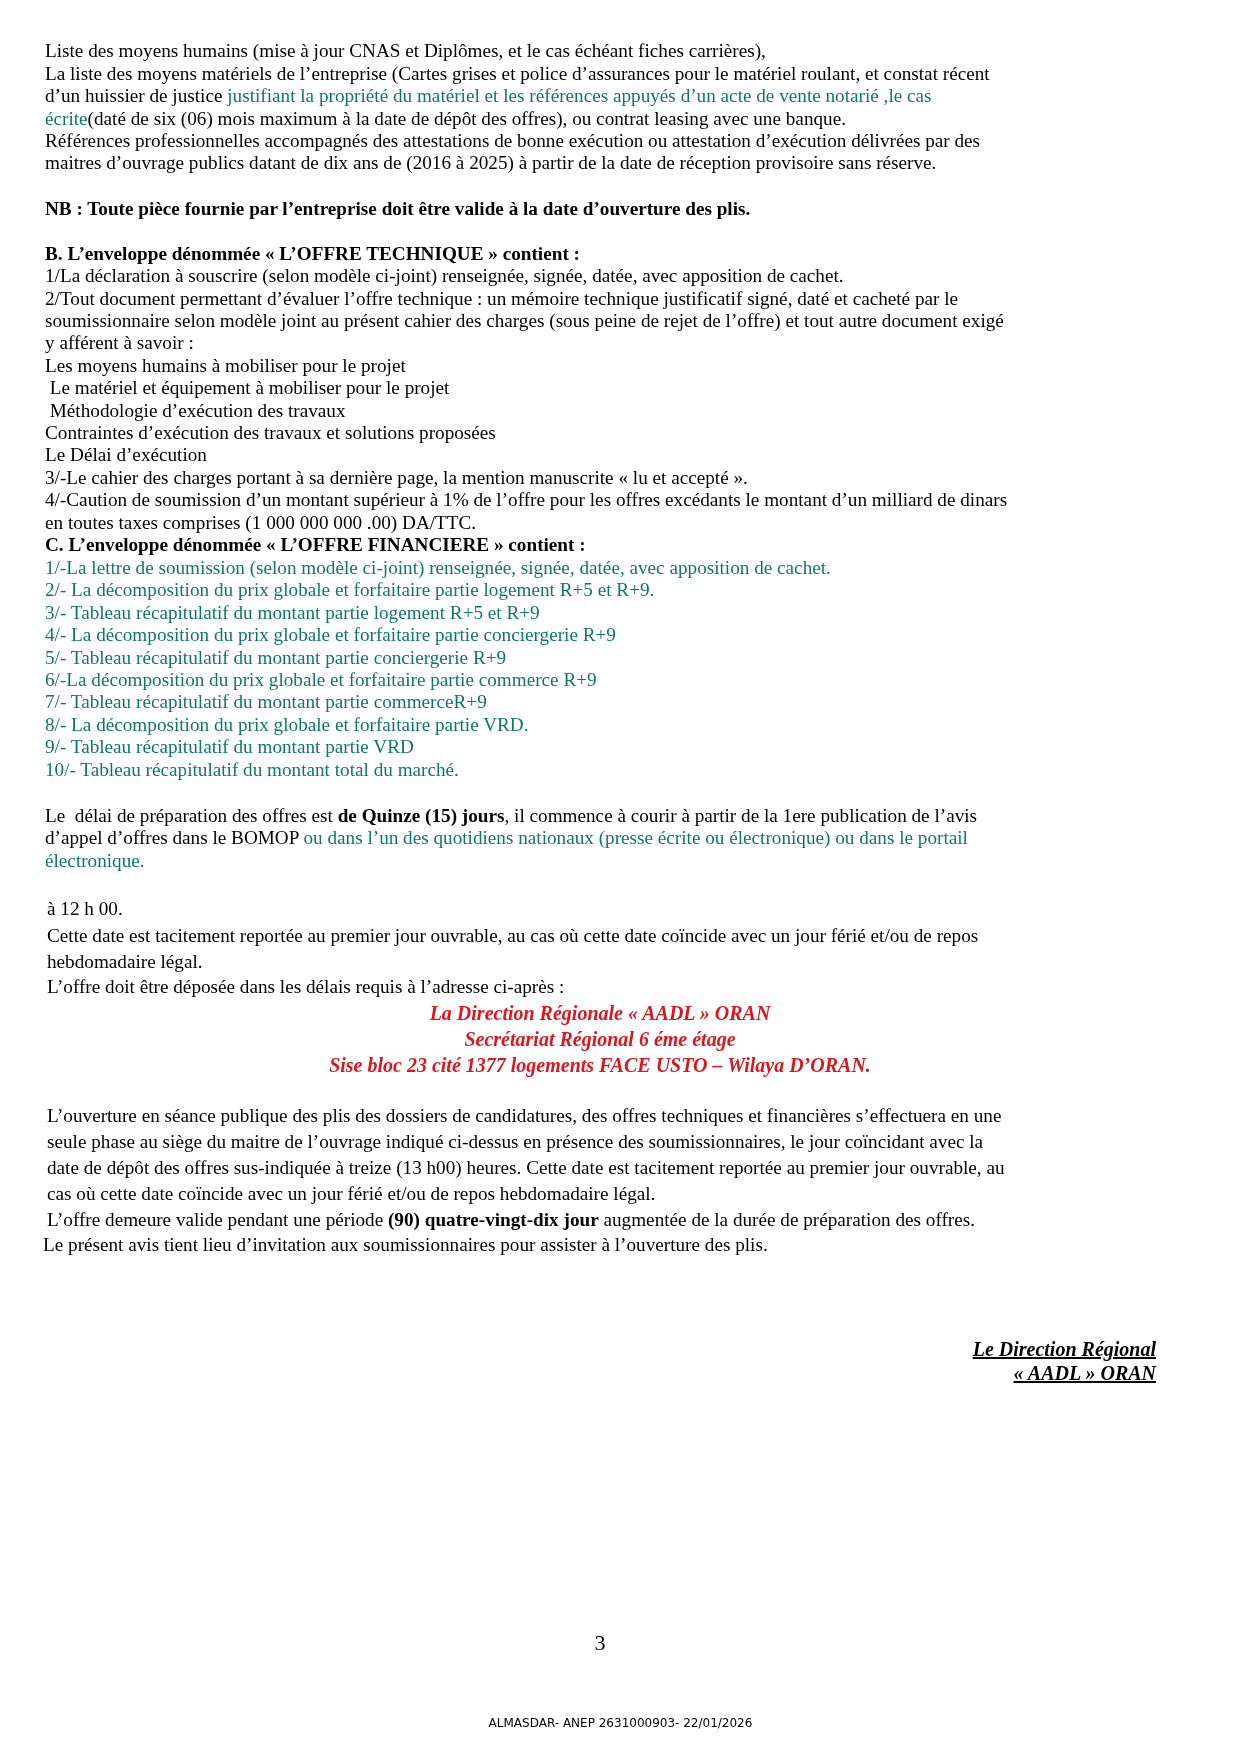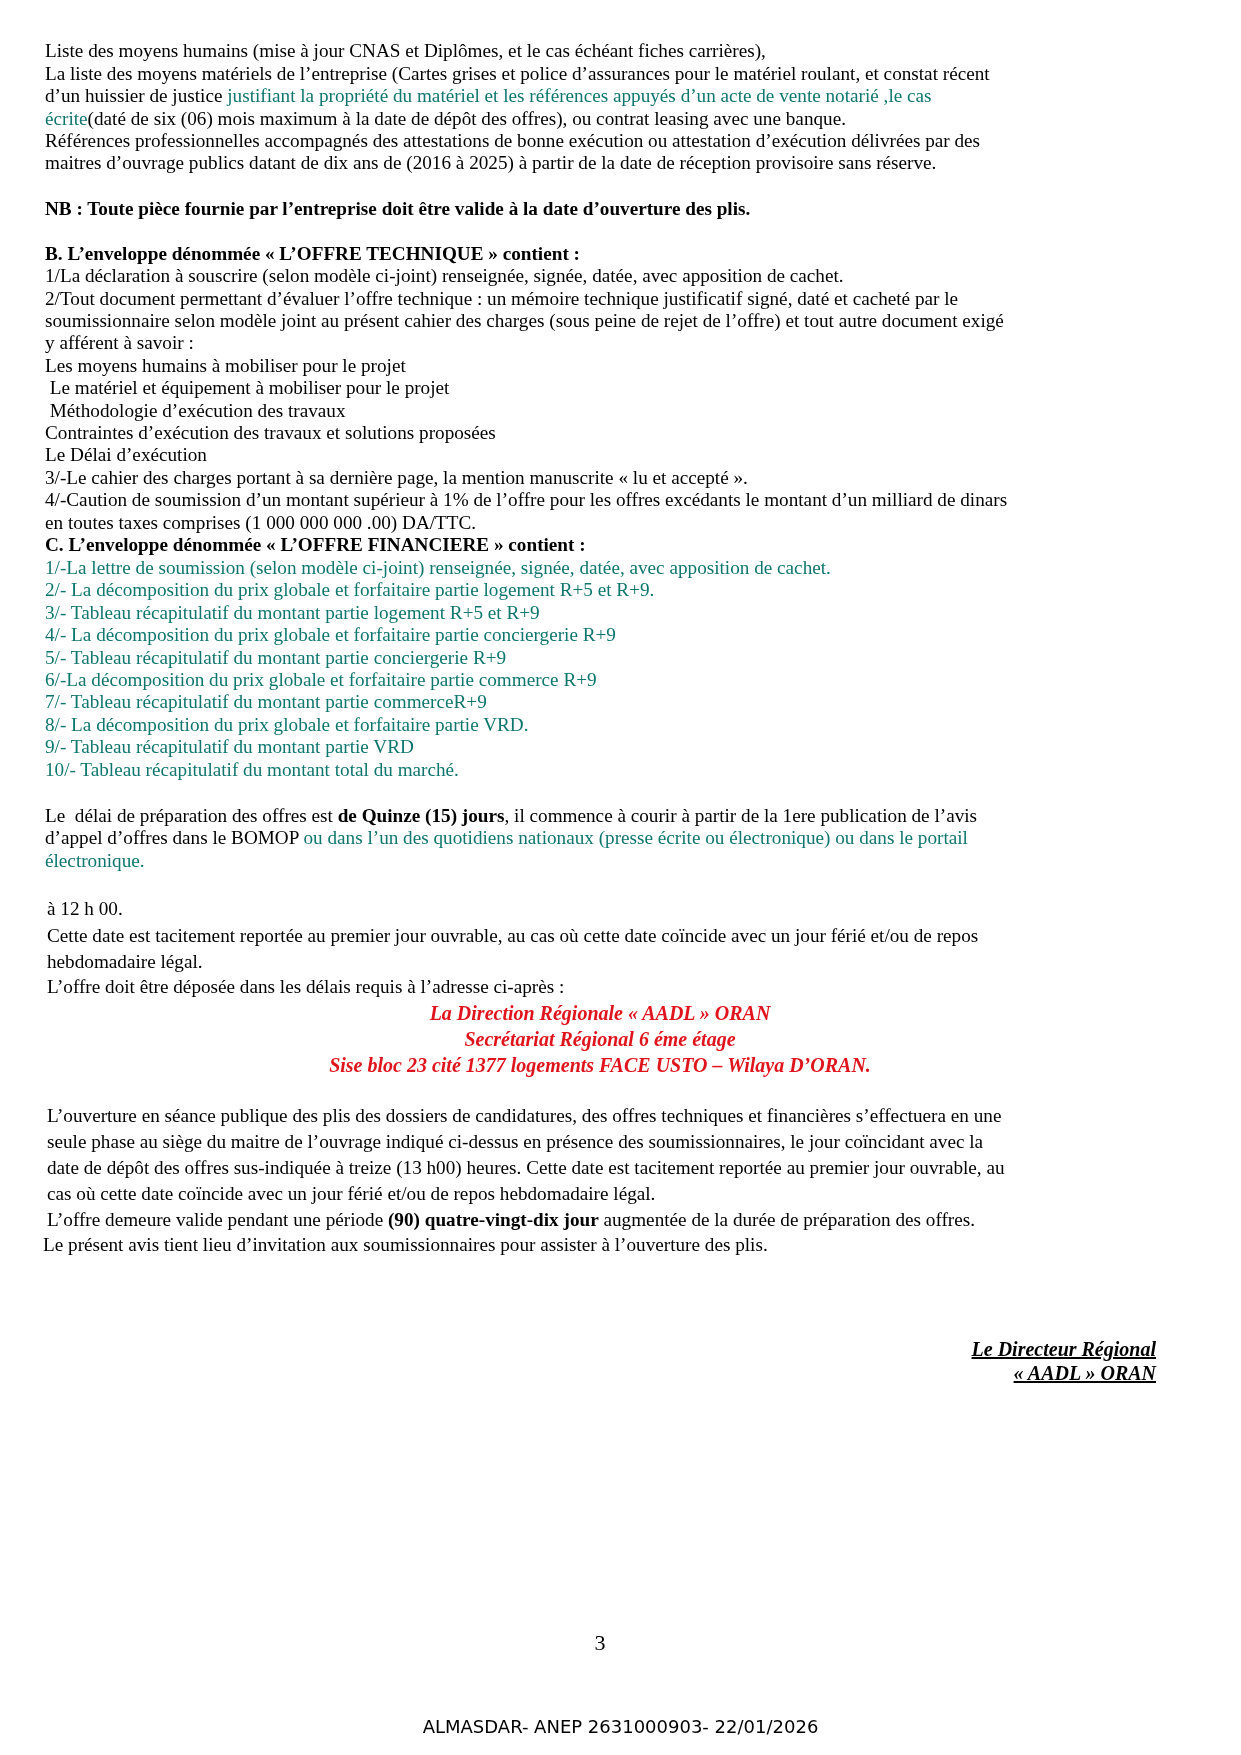--- a/index.html
+++ b/index.html
@@ -8,21 +8,21 @@
   .page { position: absolute; left: 0; top: 0; width: 1241px; height: 1277px; }
   .ln { position: absolute; left: 45px; font-size: 19.2px; line-height: 22px; white-space: nowrap; }
   .red { color: #0f766e; }
   .b { font-weight: bold; }
   .addr { position: absolute; left: 0; width: 1200px; text-align: center; font-size: 20px;
           font-weight: bold; font-style: italic; color: #e0141c; line-height: 26px; }
   .sig { position: absolute; right: 85px; font-size: 20px; font-weight: bold; font-style: italic;
          text-decoration: underline; text-align: right; }
   .pagenum { position: absolute; left: 0; width: 1200px; top: 1630px; text-align: center; font-size: 22px; }
   .footer { position: absolute; left: 0; width: 1241px; top: 1716px; text-align: center;
-            font-family: "DejaVu Sans", "Liberation Sans", sans-serif; font-size: 18px; }
+            font-family: "DejaVu Sans", "Liberation Sans", sans-serif; font-size: 12px; }
   sup { font-size: 11px; line-height: 0; }
 </style>
 </head>
 <body>
 
 <div class="page">
 
   <div class="ln" style="top:40px">Liste des moyens humains (mise à jour CNAS et Diplômes, et le cas échéant fiches carrières),</div>
   <div class="ln" style="top:63px">La liste des moyens matériels de l’entreprise (Cartes grises et police d’assurances pour le matériel roulant, et constat récent</div>
   <div class="ln" style="top:85px"><span>d’un huissier de justice </span><span class="red"> justifiant la propriété  du matériel et les références appuyés d’un  acte  de vente notarié ,le cas</span></div>
@@ -70,18 +70,18 @@
   <div class="addr" style="top:1026px">Secrétariat Régional 6 éme étage</div>
   <div class="addr" style="top:1052px">Sise bloc 23 cité 1377 logements FACE USTO – Wilaya D’ORAN.</div>
 
   <div class="ln" style="top:1105px;left:47px">L’ouverture en séance publique des plis des dossiers de candidatures, des offres techniques et financières s’effectuera en une</div>
   <div class="ln" style="top:1131px;left:47px">seule phase au siège du maitre de l’ouvrage indiqué ci-dessus en présence des soumissionnaires, le jour coïncidant avec la</div>
   <div class="ln" style="top:1157px;left:47px">date de dépôt des offres sus-indiquée à treize  (13 h00) heures. Cette date est tacitement reportée au premier jour ouvrable, au</div>
   <div class="ln" style="top:1183px;left:47px">cas où cette date coïncide avec un jour férié et/ou de repos hebdomadaire légal.</div>
   <div class="ln" style="top:1209px;left:47px"><span>L’offre demeure valide pendant une période </span><span class="b">(90) quatre-vingt-dix jour</span><span> augmentée de la durée de préparation des offres.</span></div>
   <div class="ln" style="top:1234px;left:43px">Le présent avis tient lieu d’invitation aux soumissionnaires pour assister à l’ouverture des plis.</div>
 
-  <div class="sig" style="top:1338px">Le Directeur  Régional</div>
+  <div class="sig" style="top:1338px">Le Direction  Régional</div>
   <div class="sig" style="top:1362px">« AADL » ORAN</div>
 
   <div class="pagenum">3</div>
   <div class="footer">ALMASDAR- ANEP 2631000903- 22/01/2026</div>
 </div>
 
 </body></html>

